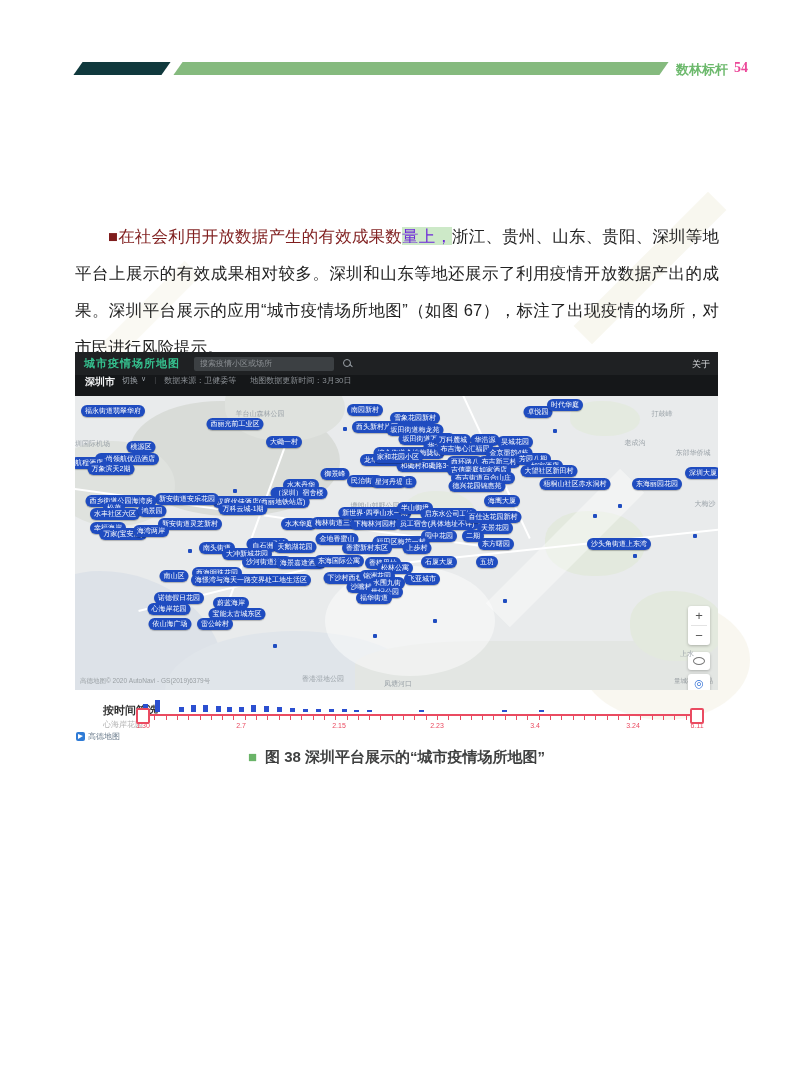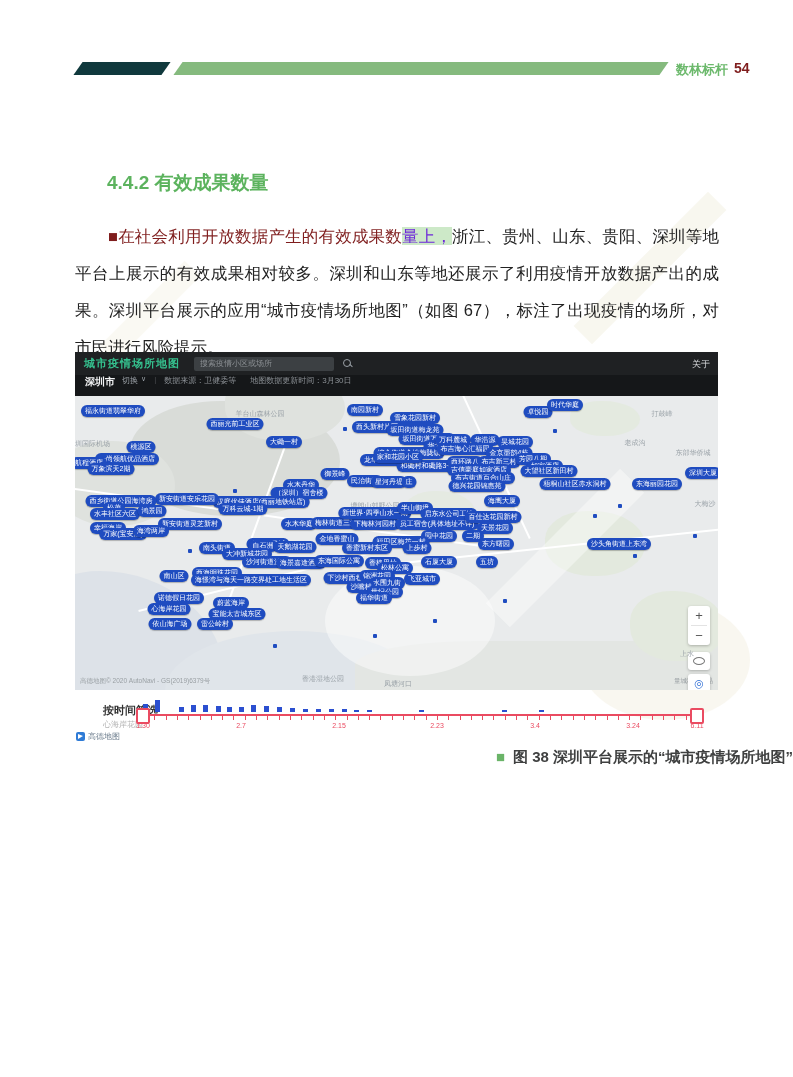--- a/index.html
+++ b/index.html
@@ -4,21 +4,21 @@
 <style>
   html,body{margin:0;padding:0;}
   body{font-family:"Liberation Sans","DejaVu Sans",sans-serif;}
   #page{position:relative;width:793px;height:1077px;background:#ffffff;overflow:hidden;}
 
   
   .hbar{position:absolute;top:62px;height:13px;transform:skewX(-35deg);}
   .hbar-dark{left:78px;width:88px;background:#10393d;}
   .hbar-green{left:178px;width:486px;background:#85ba7e;}
   .brand{position:absolute;top:61px;left:676px;font-size:13px;font-weight:bold;color:#6cb96c;}
-  .pageno{position:absolute;top:60px;left:734px;font-size:14px;font-weight:bold;color:#7f1d1d;}
+  .pageno{position:absolute;top:60px;left:734px;font-size:14px;font-weight:bold;color:#ec4899;font-family:Liberation Serif, serif;}
 
   
   .wm{position:absolute;pointer-events:none;background:rgba(243,240,226,.55);}
   .wm1{left:555px;top:255px;width:190px;height:26px;transform:rotate(-45deg);}
   .wm2{left:580px;top:600px;width:170px;height:120px;border-radius:50%;background:rgba(243,240,226,.5);}
   .wm3{left:90px;top:300px;width:120px;height:22px;transform:rotate(-45deg);background:rgba(243,240,226,.4);}
 
   
   .sec-heading{position:absolute;left:107px;top:170px;font-size:19px;font-weight:bold;color:#5cb35e;}
   .para{position:absolute;left:75px;top:218px;width:644px;font-size:16.5px;line-height:37px;color:#222;text-align:justify;text-indent:2em;}
@@ -84,37 +84,36 @@
   .tl-logo{position:absolute;left:76px;top:38px;display:flex;align-items:center;font-size:8px;color:#6b7c8c;}
   .tl-logo .lg{width:9px;height:9px;background:#2f7bd6;border-radius:2px;margin-right:3px;position:relative;}
   .tl-logo .lg:after{content:"";position:absolute;left:2px;top:2px;width:0;height:0;border-left:5px solid #fff;border-top:2px solid transparent;border-bottom:3px solid transparent;}
   .tl-line{position:absolute;left:143px;top:21px;width:554px;height:2px;background:#ea4b61;}
   .tick{position:absolute;top:22px;width:1px;height:5px;background:#ea4b61;}
   .tbar{position:absolute;width:5px;background:#2b4fd0;}
   .tdate{position:absolute;top:29px;transform:translateX(-50%);font-size:7px;color:#ea4b61;}
   .handle{position:absolute;top:15px;width:10px;height:12px;background:#fff;border:2px solid #ea4b61;border-radius:2px;transform:translateX(-50%);}
 
   
-  .caption{position:absolute;left:0;top:748px;width:793px;text-align:right;font-size:15px;font-weight:bold;color:#3f4040;}
+  .caption{position:absolute;left:0;top:748px;width:793px;text-align:center;font-size:15px;font-weight:bold;color:#3f4040;}
   .caption .sq{color:#6ab468;margin-right:8px;}
 </style>
 </head>
 <body>
 <div id="page">
 
   <div class="hbar hbar-dark"></div>
   <div class="hbar hbar-green"></div>
   <div class="brand">数林标杆</div>
   <div class="pageno">54</div>
 
   <div class="wm wm1"></div>
   <div class="wm2 wm"></div>
   <div class="wm wm3"></div>
 
-  <div class="sec-heading">4.4.2 有效成果数量</div>
   <div class="para"><span class="grn">■在社会利用开放数据产生的有效成果数</span><span class="hl">量上，</span><span>浙江、贵州、山东、贵阳、深圳等地平台上展示的有效成果相对较多。深圳和山东等地还展示了利用疫情开放数据产出的成果。深圳平台展示的应用“城市疫情场所地图”（如图 67），标注了出现疫情的场所，对市民进行风险提示。</span></div>
 
   <div class="mapfig">
     <div class="map-topbar">
       <span class="map-title">城市疫情场所地图</span>
       <input class="map-search" placeholder="搜索疫情小区或场所" style="">
       <span class="sicon"></span>
       <span class="map-about">关于</span>
     </div>
     <div class="map-filterbar">

